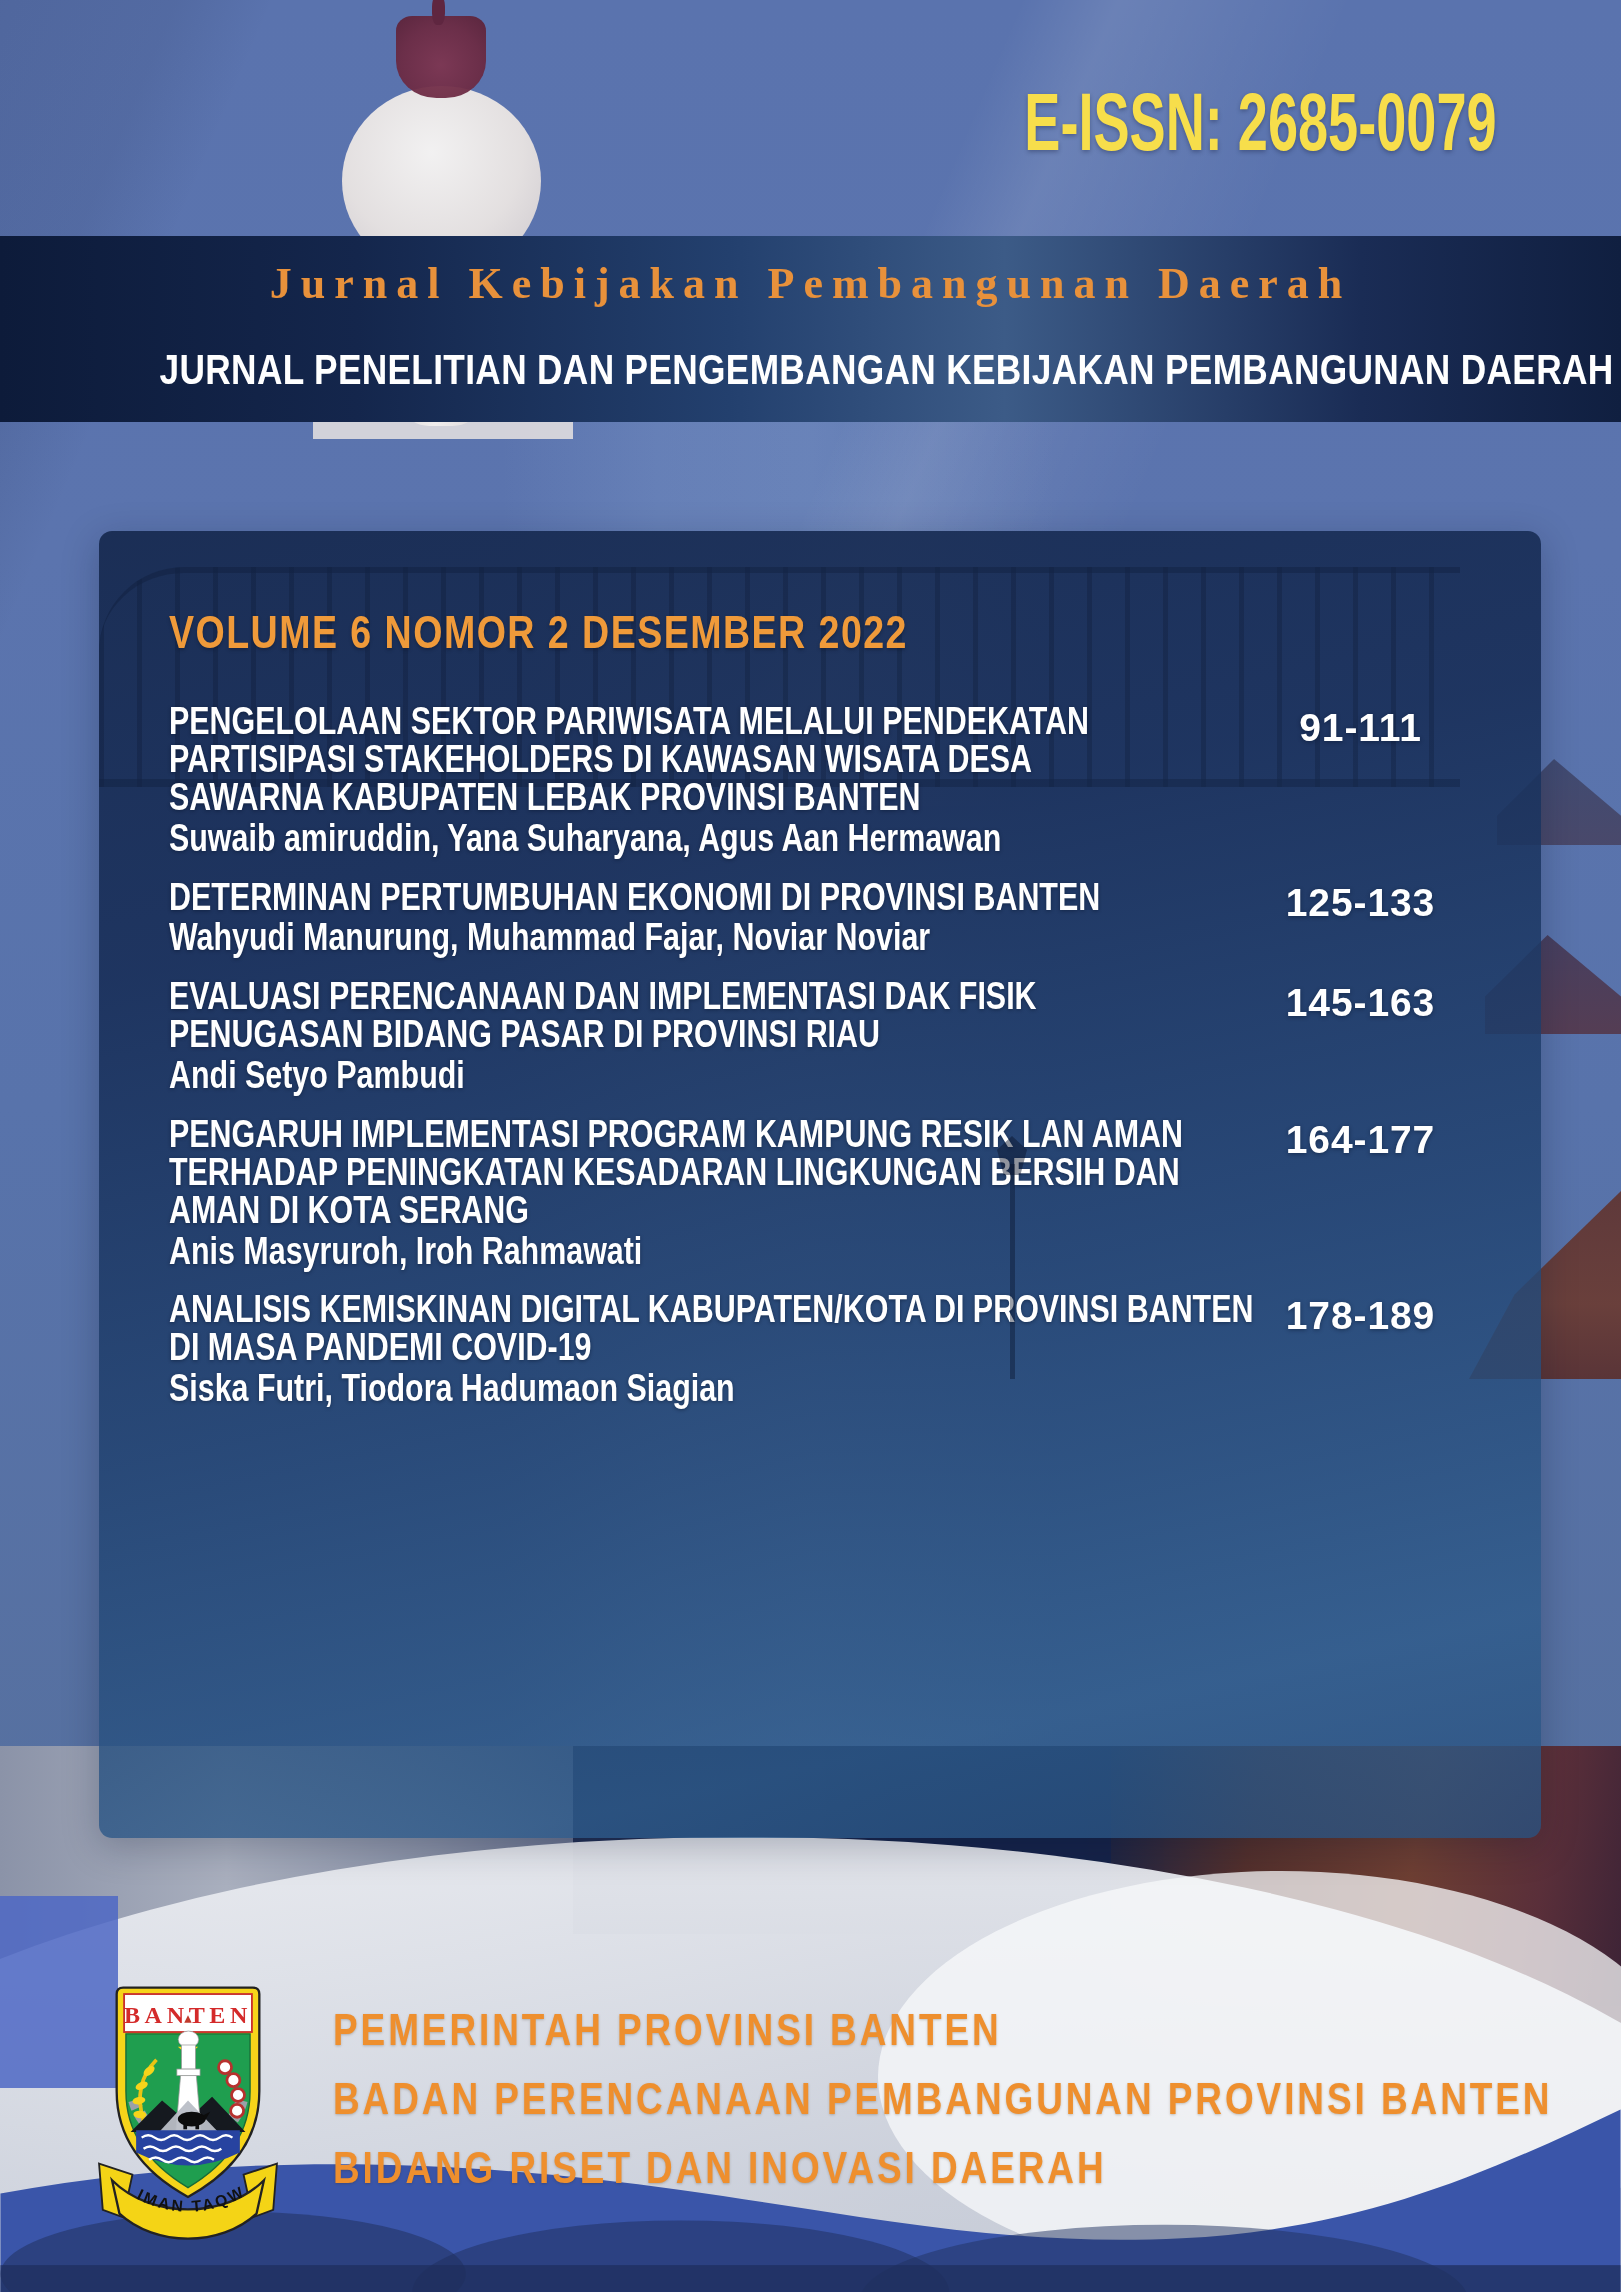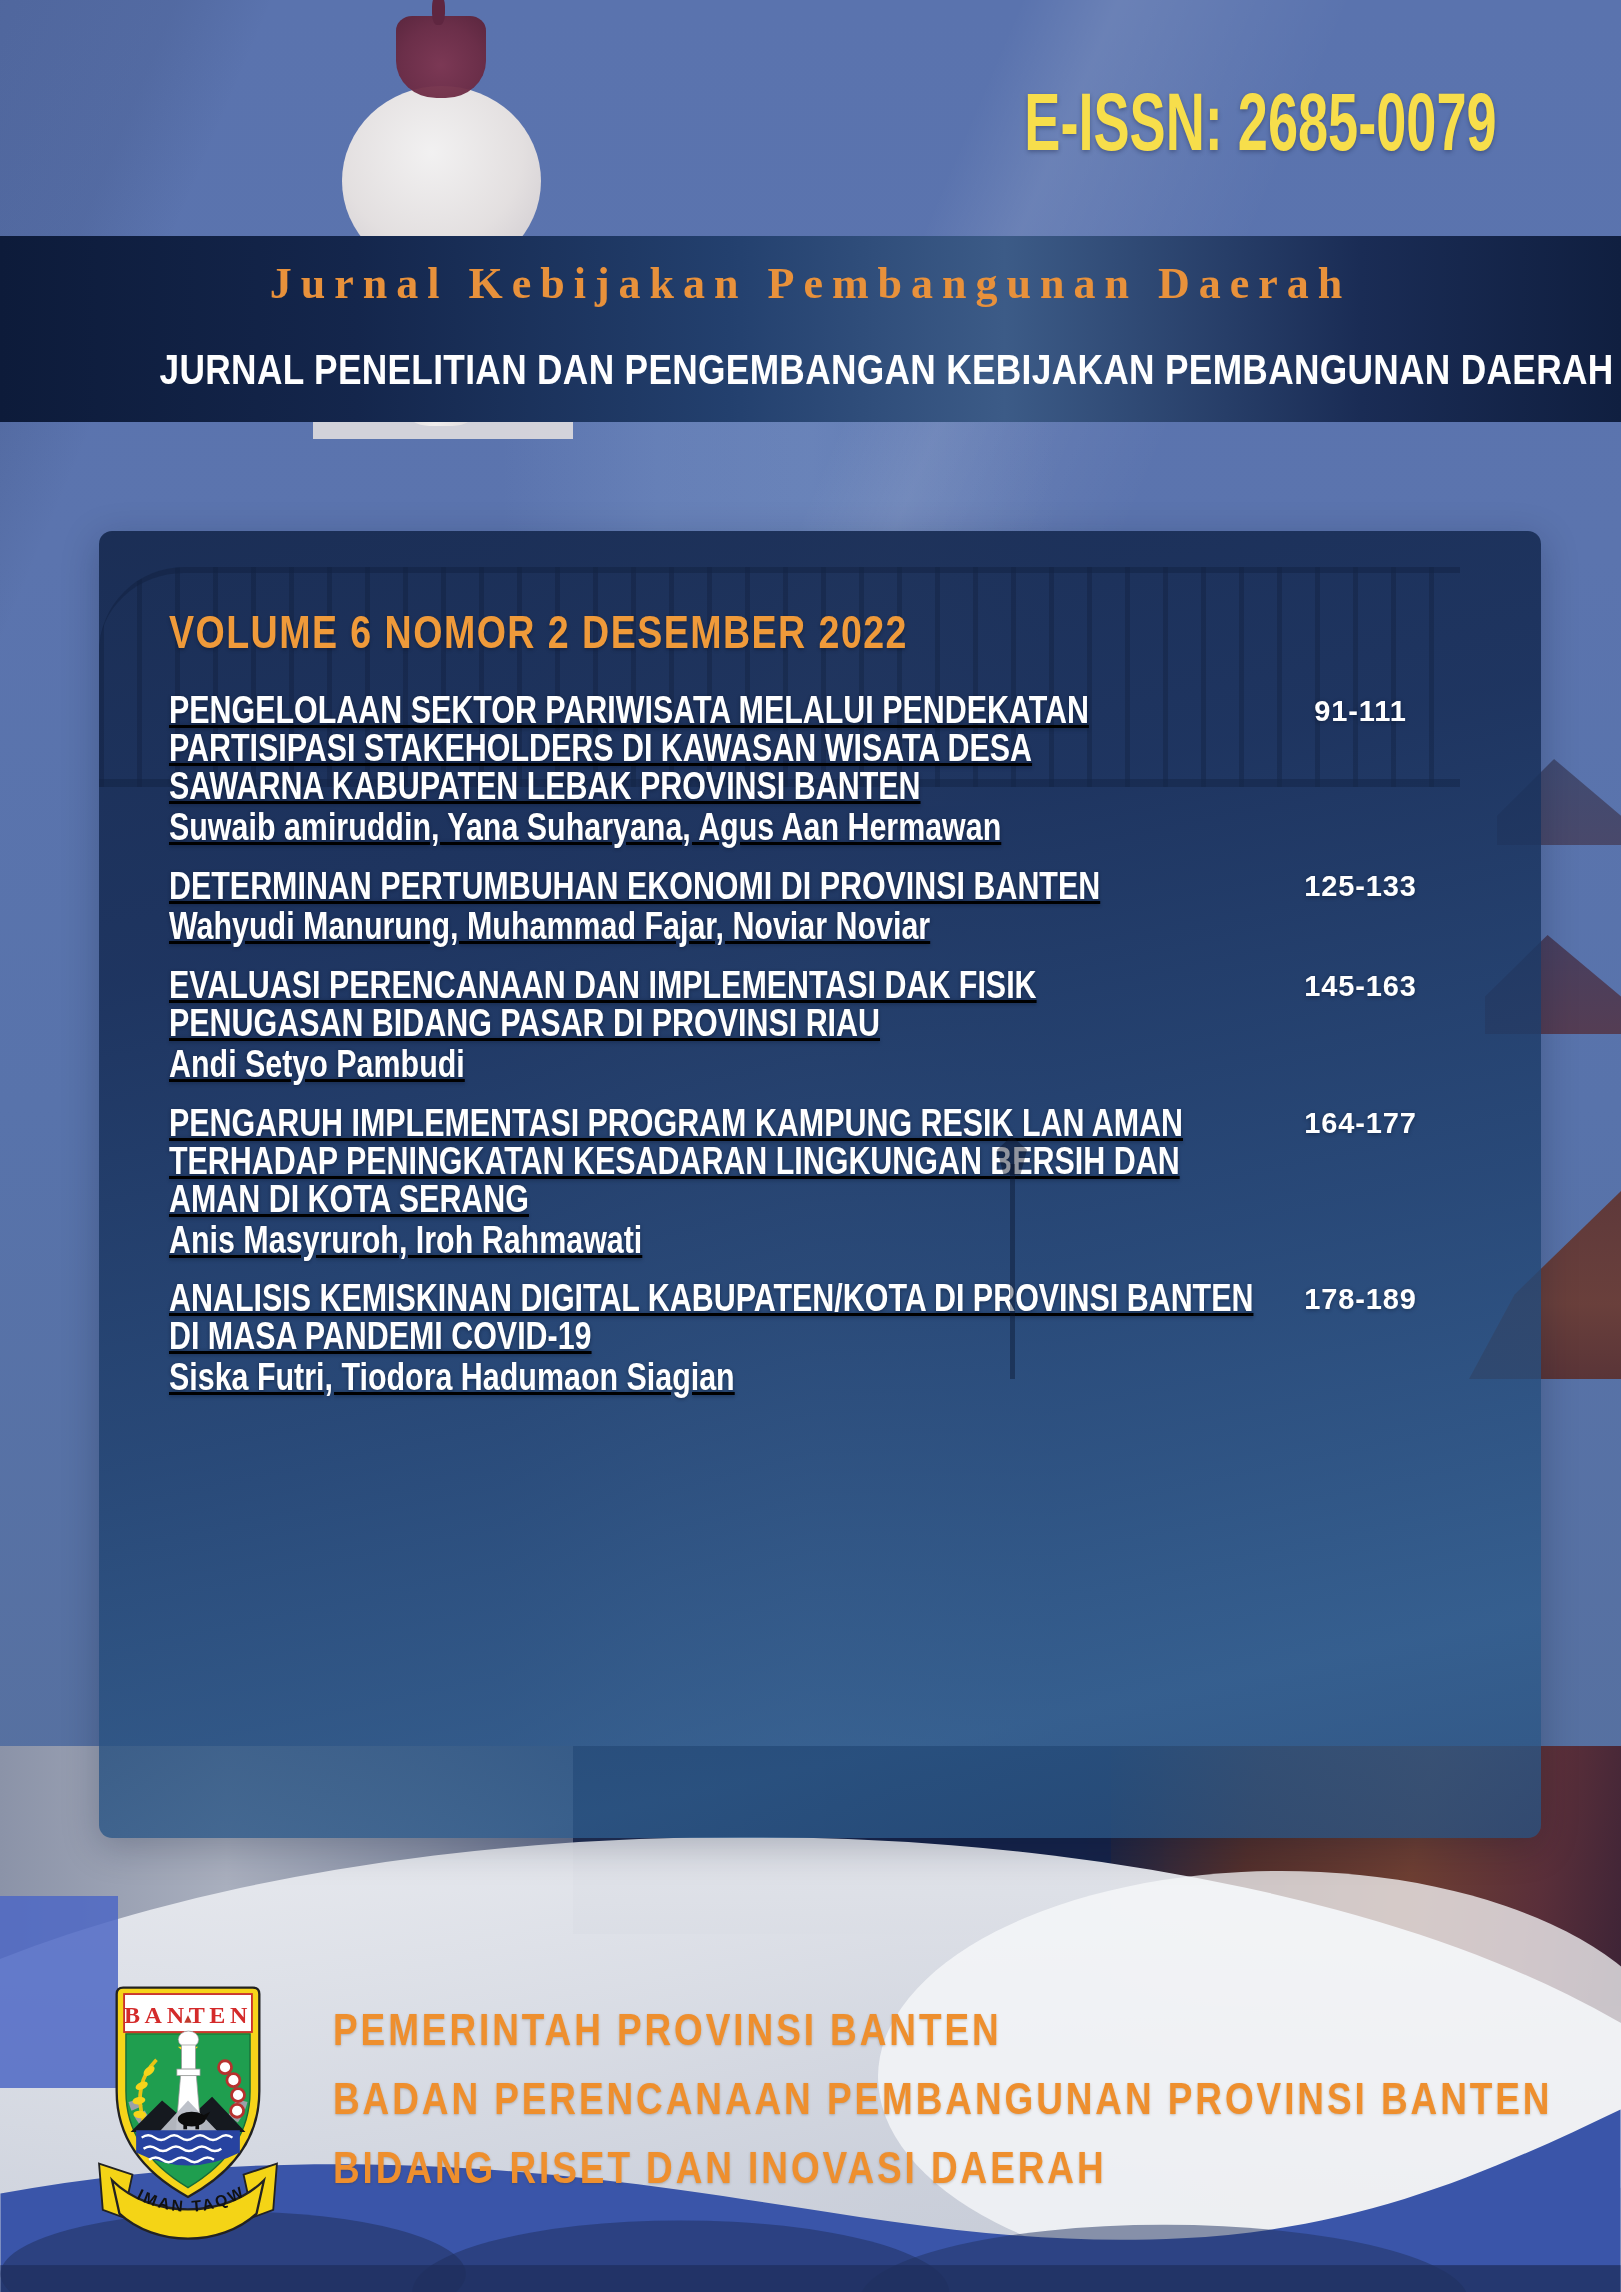--- a/index.html
+++ b/index.html
@@ -71,30 +71,30 @@
   .panel{left:99px;top:531px;width:1442px;height:1307px;border-radius:13px;
     background:linear-gradient(168deg,rgba(22,41,79,0.93) 0%,rgba(24,46,88,0.90) 28%,rgba(33,66,112,0.86) 58%,rgba(45,90,138,0.80) 86%,rgba(40,80,126,0.80) 100%);
     box-shadow:0 9px 36px rgba(10,20,45,0.25);}
   .railing{left:0;top:36px;width:1361px;height:206px;opacity:.45;
     border-top:6.3px solid rgba(8,18,40,.55);border-bottom:8px solid rgba(8,18,40,.55);
     background:repeating-linear-gradient(90deg,rgba(8,18,40,.5) 0 5.4px,rgba(8,18,40,0) 5.4px 38px);
     border-radius:85px 0 0 0;}
   .volume{left:70px;top:73px;color:#ef9a3a;font-weight:bold;font-size:47px;
     white-space:nowrap;transform:scaleX(0.8);transform-origin:left center;letter-spacing:1.8px;
     text-shadow:0 1.8px 3.6px rgba(10,20,40,.4);}
-  .toc{left:70px;top:160px;width:1325px;text-decoration:underline;}
+  .toc{left:70px;top:171px;width:1325px;}
   .article{position:relative;margin-bottom:19.7px;}
   .article-title{color:#ffffff;font-weight:bold;font-size:39px;line-height:38px;
     white-space:pre;transform:scaleX(0.78);transform-origin:left top;
     text-shadow:0 0.9px 4.5px rgba(5,15,35,.45);}
   .article-authors{color:#ffffff;font-weight:bold;font-size:39px;line-height:41px;margin-top:0.9px;
     white-space:pre;transform:scaleX(0.78);transform-origin:left top;
     text-shadow:0 0.9px 4.5px rgba(5,15,35,.45);}
   .article-pages{position:absolute;left:1084px;top:3.6px;width:215px;text-align:center;
-    color:#ffffff;font-weight:bold;font-size:29px;letter-spacing:0.9px;
+    color:#ffffff;font-weight:bold;font-size:39px;letter-spacing:0.9px;
     text-shadow:0 0.9px 4.5px rgba(5,15,35,.45);}
   .lamp-pole{left:1010px;top:1164px;width:4.5px;height:215px;background:rgba(8,18,40,.4);}
   .lamp-head{left:997px;top:1136px;width:30px;height:39px;background:rgba(8,18,40,.45);
     clip-path:polygon(50% 0,100% 35%,78% 100%,22% 100%,0 35%);}
 
   
   .footer-text{left:333px;top:2004px;}
   .footer-line{height:69px;}
   .footer-line span{display:inline-block;white-space:nowrap;color:#ee8f2e;font-weight:bold;
     font-size:45px;letter-spacing:3.6px;transform:scaleX(0.82);transform-origin:left center;

